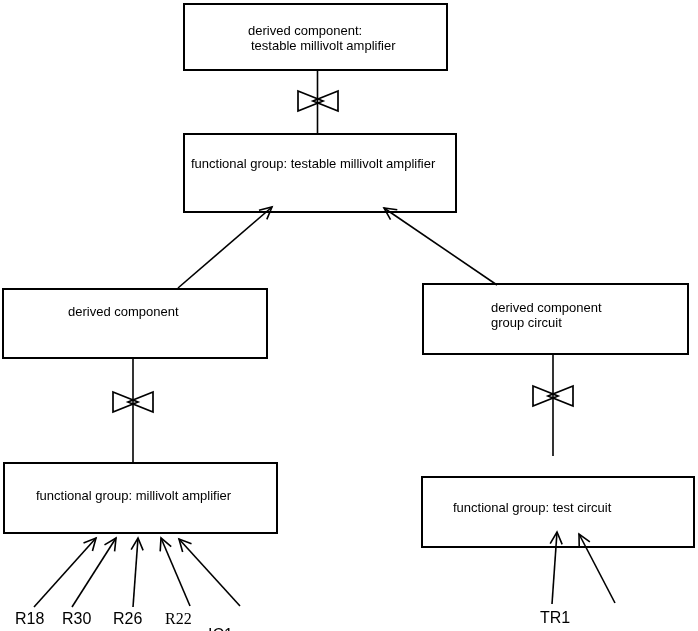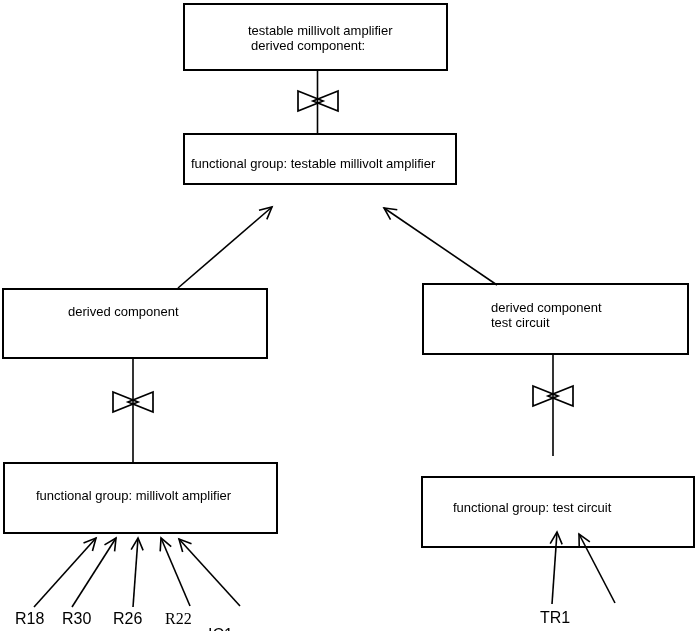--- a/index.html
+++ b/index.html
@@ -21,21 +21,21 @@
     box-sizing: border-box;
     border: 2px solid #000000;
     background: #ffffff;
     font-size: 13px;
     line-height: 15px;
   }
   .node span { display: block; }
   
   .n1 { left: 183px; top: 3px;   width: 265px; height: 68px; padding: 18px 0 0 63px; }
   .n1 span + span { margin-left: 3px; }
-  .n2 { left: 183px; top: 133px; width: 274px; height: 52px; padding: 21px 0 0 6px; }
+  .n2 { left: 183px; top: 133px; width: 274px; height: 80px; padding: 21px 0 0 6px; }
   .n3 { left: 2px;   top: 288px; width: 266px; height: 71px; padding: 14px 0 0 64px; }
   .n4 { left: 3px;   top: 462px; width: 275px; height: 72px; padding: 24px 0 0 31px; }
   .n5 { left: 422px; top: 283px; width: 267px; height: 72px; padding: 15px 0 0 67px; }
   .n6 { left: 421px; top: 456px; width: 274px; height: 72px; padding: 22px 0 0 30px; margin-top: 20px; }
   .leaf {
     position: absolute;
     font-size: 16px;
     line-height: 14px;
   }
   .l-r18 { left: 15px;  top: 612px; }
@@ -55,39 +55,39 @@
   .conn   { stroke-width: 1.6px; }
   .arrow  { stroke-width: 1.6px; }
   .bowtie { stroke-width: 1.7px; }
 </style>
 </head>
 <body>
 
 <div class="diagram">
 
   <div class="node n1">
+    <span>derived component:</span>
     <span>testable millivolt amplifier</span>
-    <span>derived component:</span>
   </div>
 
   <div class="node n2">
     <span>functional group: testable millivolt amplifier</span>
   </div>
 
   <div class="node n3">
     <span>derived component</span>
   </div>
 
   <div class="node n4">
     <span>functional group: millivolt amplifier</span>
   </div>
 
   <div class="node n5">
     <span>derived component</span>
-    <span>test circuit</span>
+    <span>group circuit</span>
   </div>
 
   <div class="node n6">
     <span>functional group: test circuit</span>
   </div>
 
   <div class="leaf l-r18">R18</div>
   <div class="leaf l-r30">R30</div>
   <div class="leaf l-r26">R26</div>
   <div class="leaf l-r22">R22</div>

